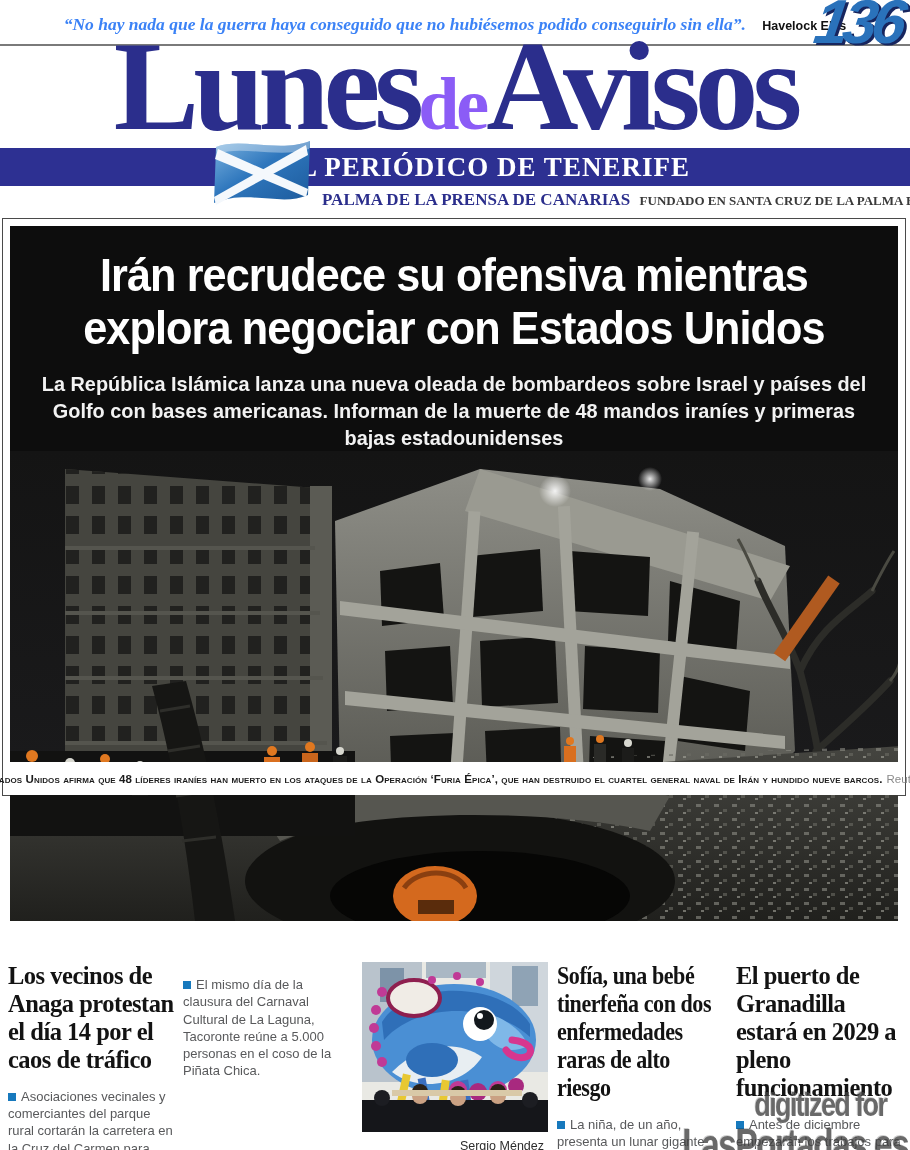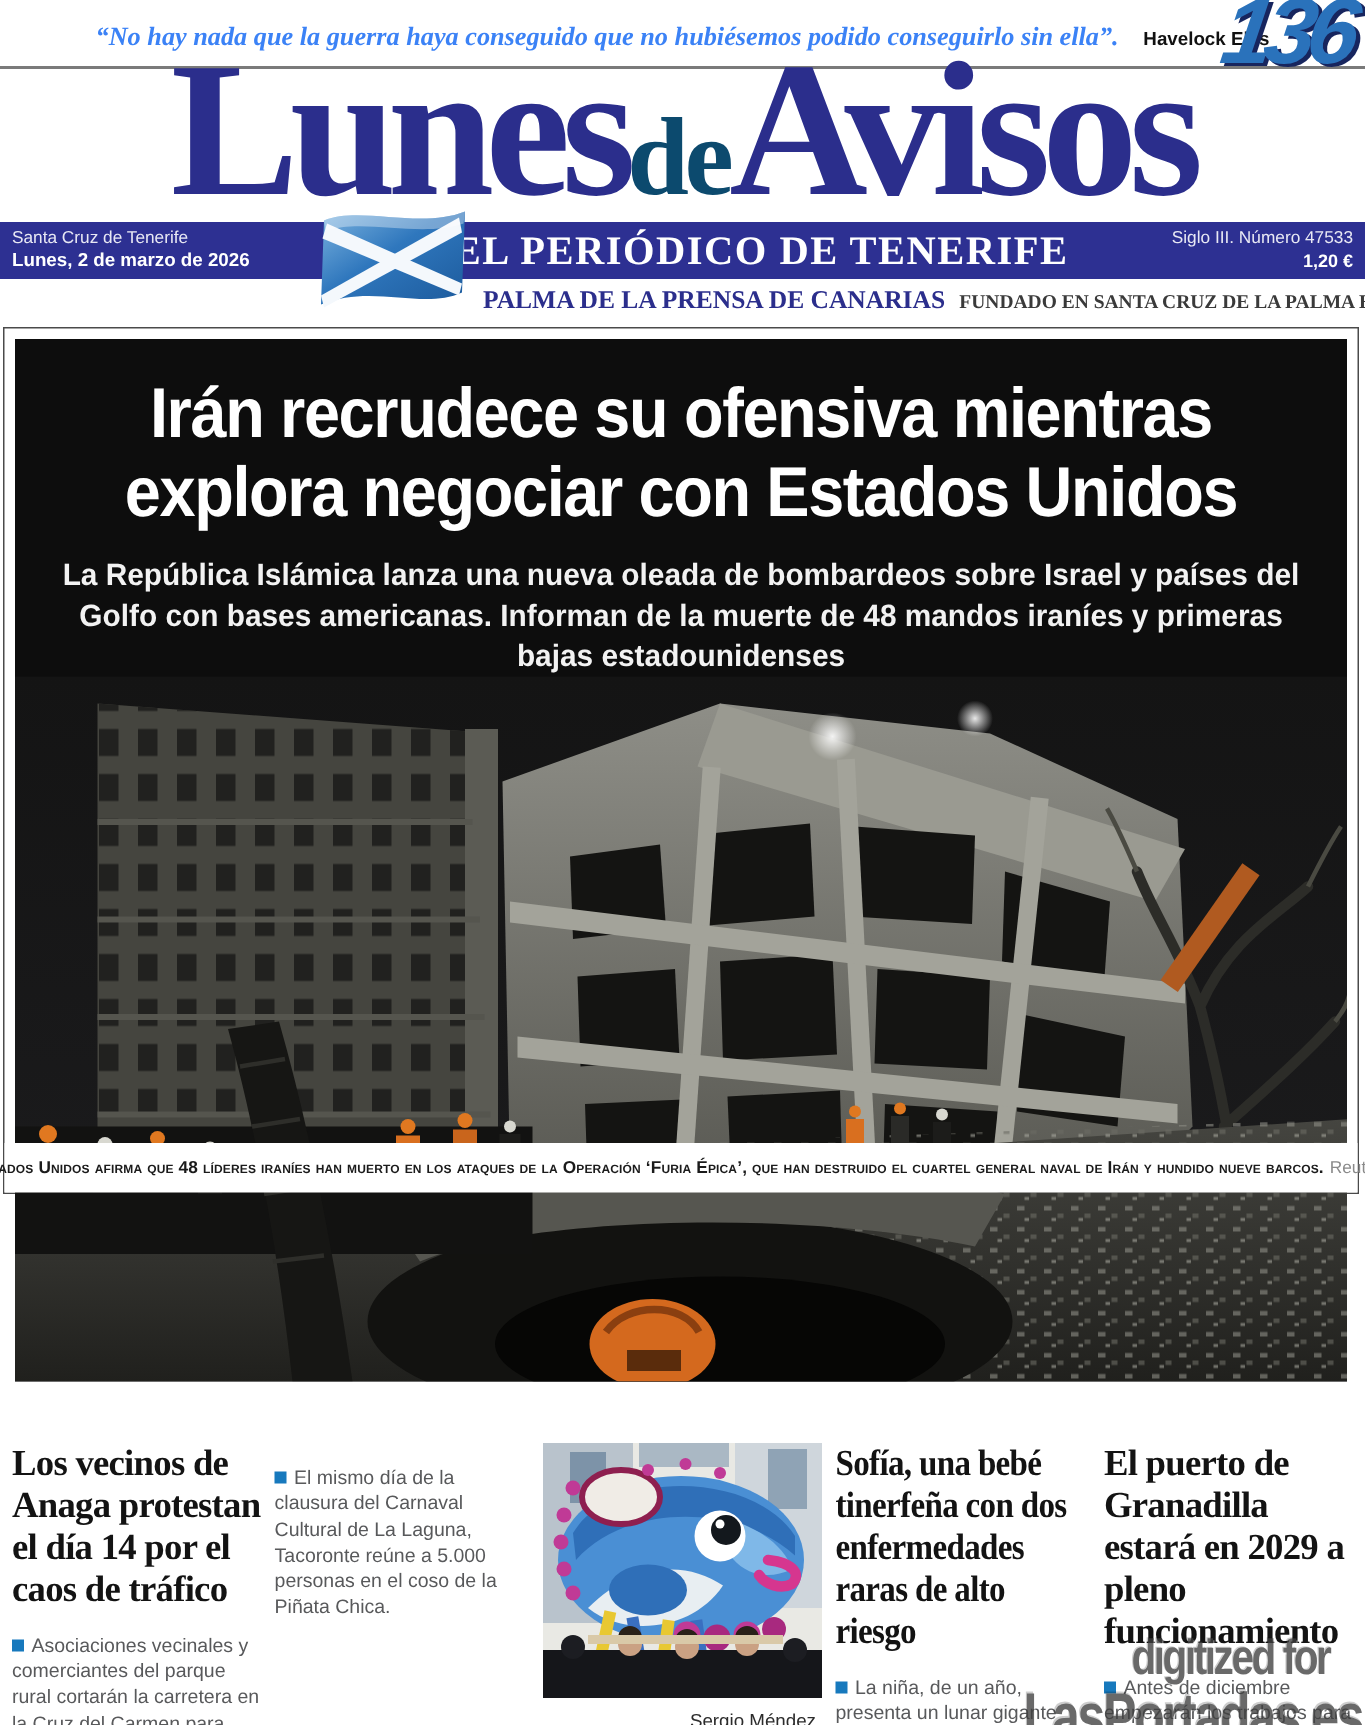--- a/index.html
+++ b/index.html
@@ -15,21 +15,21 @@
       font-size:12.5px;color:#111;margin-left:12px;}
   .top-rule{top:44px;left:0;right:0;height:2px;background:#7a7a7a;z-index:1;}
   .logo136{top:-14px;right:10px;z-index:4;font-weight:700;font-style:italic;
       font-size:62px;letter-spacing:-6px;color:#2a72bb;
       text-shadow:3px 2px 0 #17255e;transform:skewX(-8deg);}
 
   
   .masthead{top:22px;left:0;width:910px;text-align:center;white-space:nowrap;z-index:2;
       font-family:"Liberation Serif",serif;font-weight:700;color:#2b2e8c;line-height:1;}
   .masthead .big{font-size:128px;letter-spacing:-6px;}
-  .masthead .small-de{font-size:74px;color:#0c4a6e;letter-spacing:-3px;}
+  .masthead .small-de{font-size:74px;color:#8b5cf6;letter-spacing:-3px;}
 
   
   .topbar{top:148px;left:0;right:0;height:38px;background:#2d3092;color:#fff;
       display:flex;align-items:center;z-index:2;}
   .topbar .left{width:215px;padding-left:8px;line-height:1.25;}
   .place{font-size:11.5px;color:#e8e8f4;}
   .date{font-size:12.5px;font-weight:700;}
   .topbar .center{flex:1;text-align:center;font-family:"Liberation Serif",serif;
       font-weight:700;font-size:27px;letter-spacing:1px;padding-left:60px;}
   .topbar .right{width:170px;text-align:right;padding-right:8px;line-height:1.25;}
@@ -87,29 +87,21 @@
   <span class="quote-text">“No hay nada que la guerra haya conseguido que no hubiésemos podido conseguirlo sin ella”.</span>
   <span class="quote-author">Havelock Ellis</span>
 </div>
 <div class="abs logo136">136</div>
 
 <div class="abs masthead">
   <span class="big">Lunes</span><span class="small-de">de</span><span class="big">Avisos</span>
 </div>
 
 <div class="abs topbar">
-  <div class="left">
-    <div class="place">Santa Cruz de Tenerife</div>
-    <div class="date">Lunes, 2 de marzo de 2026</div>
-  </div>
   <div class="center">EL PERIÓDICO DE TENERIFE</div>
-  <div class="right">
-    <div class="issue">Siglo III. Número 47533</div>
-    <div class="price">1,20 €</div>
-  </div>
 </div>
 
 <div class="abs flag">
   <svg width="104" height="72" viewBox="0 0 104 72">
     <defs>
       <linearGradient id="fgrad" x1="0" y1="0" x2="1" y2="1">
         <stop offset="0" stop-color="#7db4e0"></stop>
           <stop offset="0.45" stop-color="#2f77bd"></stop>
         <stop offset="1" stop-color="#1c5a9c"></stop>
       </linearGradient>

